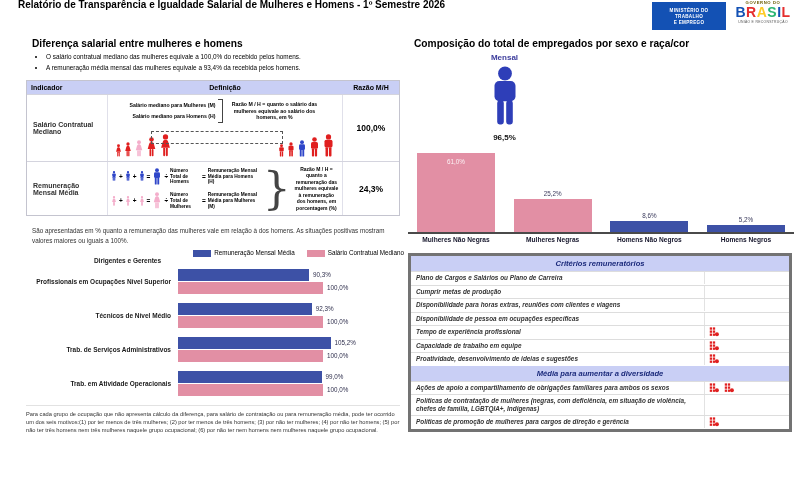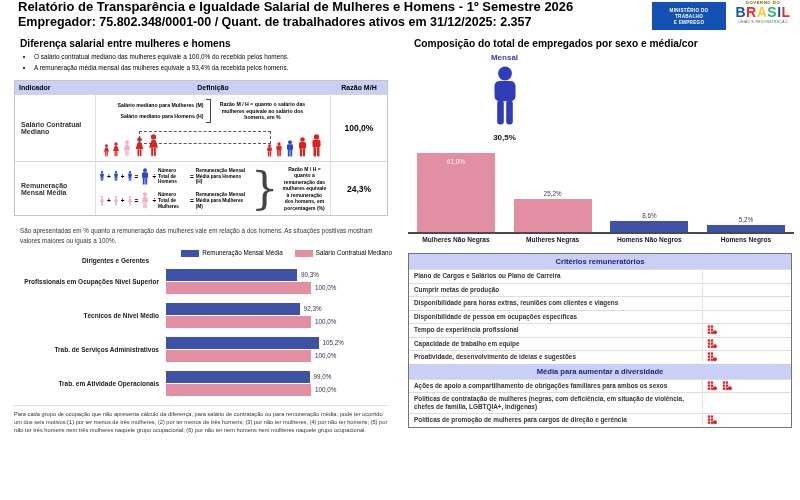--- a/index.html
+++ b/index.html
@@ -1,31 +1,31 @@
 <!DOCTYPE html>
 <html><head>
 <meta charset="utf-8">
 <style>
   * { box-sizing: border-box; margin: 0; padding: 0; }
   html,body { width:800px; height:500px; background:#fff; font-family:"Liberation Sans", sans-serif; color:#000; overflow:hidden; }
   .page { position:relative; width:800px; height:500px; }
 
   
-  .hdr-title    { position:absolute; left:18px; top:-1px; font-size:13px; font-weight:bold; white-space:nowrap; }
+  .hdr-title    { position:absolute; left:18px; top:-1px; font-size:10px; font-weight:bold; white-space:nowrap; }
   .hdr-subtitle { position:absolute; left:18px; top:15px; font-size:12.5px; font-weight:bold; white-space:nowrap; }
   .mte-logo { position:absolute; left:652px; top:2px; width:74px; height:28px; background:#1351b4; color:#fff;
               display:flex; flex-direction:column; align-items:center; justify-content:center; gap:1px;
               font-size:4.6px; font-weight:bold; text-align:center; letter-spacing:.3px; }
   .gov-logo { position:absolute; left:731px; top:0; width:64px; text-align:center; }
   .gov-top  { font-size:4.2px; font-weight:bold; color:#6b5b00; letter-spacing:.6px; }
   .gov-name { font-size:14px; font-weight:900; letter-spacing:.5px; line-height:1; }
   .gov-tag  { font-size:3.4px; color:#555; margin-top:1px; letter-spacing:.3px; }
 
   
-  .col-left  { position:absolute; left:14px;  top:38px; width:380px; }
+  .col-left  { position:absolute; left:26px;  top:38px; width:380px; }
   .col-right { position:absolute; left:408px; top:38px; width:386px; }
   .sec-title { font-size:10.2px; font-weight:bold; margin:0 0 3px 6px; }
 
   
   .bullets { margin:3px 0 6px 20px; font-size:6.4px; line-height:1.7; }
   .def-table { width:374px; border:1px solid #c4c4cf; font-size:6.2px; }
   .def-hrow { display:flex; background:#c9cff5; font-weight:bold; font-size:7px; }
   .def-hrow > div { padding:3px 4px; }
   .dc1 { width:80px; } .dc2 { width:236px; text-align:center; } .dc3 { width:56px; text-align:center; }
   .def-row { display:flex; border-top:1px solid #d4d4de; }
@@ -74,33 +74,32 @@
                 display:flex; align-items:flex-end; justify-content:space-between; padding:0 4px; }
   .comp-col { width:88px; position:relative; display:flex; flex-direction:column; align-items:center; justify-content:flex-end; }
   .comp-bar { width:78px; position:relative; }
   .comp-val { font-size:6.3px; color:#3a3a5c; margin-bottom:2px; }
   .comp-val.inside { position:absolute; top:5px; left:0; right:0; text-align:center; color:rgba(255,255,255,.88); margin:0; }
   .comp-labels { display:flex; justify-content:space-between; padding:0 4px; margin-top:2px; }
   .comp-cat { width:88px; text-align:center; font-size:6.6px; font-weight:bold; color:#14142a; }
 
   
   .crit-sec { margin-top:10px; }
-  .crit-table { width:384px; border:1px solid #737373; }
+  .crit-table { width:384px; border:3px solid #737373;font-style:italic; }
   .crit-header { background:#c9cff5; color:#1b2a7b; font-weight:bold; font-size:7.6px; text-align:center; padding:3px 0; }
   .crit-row { display:flex; border-top:1px solid #ddd; min-height:13.5px; align-items:center; }
   .crit-label { width:294px; padding:2px 5px; font-size:6.4px; font-weight:bold; color:#333; line-height:1.25; border-right:1px solid #e2e2e2; }
   .crit-icons { flex:1; display:flex; gap:5px; padding:1px 4px; align-items:center; }
 </style>
 </head>
 <body>
 
 <div class="page">
 
   <div class="hdr-title">Relatório de Transparência e Igualdade Salarial de Mulheres e Homens - 1º Semestre 2026</div>
-  <div class="hdr-subtitle">Empregador: 75.802.348/0001-00 / Quant. de trabalhadores ativos em 31/12/2025: 2.357</div>
   <div class="mte-logo" id="mte-logo">
       <div>MINISTÉRIO DO</div>
       <div>TRABALHO</div>
       <div>E EMPREGO</div>
     </div>
   <div class="gov-logo">
     <div class="gov-top">GOVERNO DO</div>
     <div class="gov-name" id="gov-name"><span style="color: rgb(19, 81, 180);">B</span><span style="color: rgb(229, 46, 46);">R</span><span style="color: rgb(255, 204, 41);">A</span><span style="color: rgb(43, 182, 115);">S</span><span style="color: rgb(19, 81, 180);">I</span><span style="color: rgb(229, 46, 46);">L</span></div>
     <div class="gov-tag">UNIÃO E RECONSTRUÇÃO</div>
   </div>
@@ -378,34 +377,34 @@
                 <span class="val">100,0%</span>
               </div>
             </div>
           </div>
         </div>
       <div class="occ-foot">Para cada grupo de ocupação que não apresenta cálculo da diferença, para salário de contratação ou para remuneração média, pode ter ocorrido um dos seis motivos:(1) por ter menos de três mulheres; (2) por ter menos de três homens; (3) por não ter mulheres; (4) por não ter homens; (5) por não ter três homens nem três mulheres naquele grupo ocupacional; (6) por não ter nem homens nem mulheres naquele grupo ocupacional.</div>
     </div>
   </div>
 
   <div class="col-right">
-    <div class="sec-title">Composição do total de empregados por sexo e média/cor</div>
+    <div class="sec-title">Composição do total de empregados por sexo e raça/cor</div>
 
     <div class="figures">
       <div class="figure">
         <div class="fig-label">Mensal</div>
         <div id="fig-man"><svg width="34" height="60" viewBox="0 0 22 40">
               <g fill="#2e3eb8">
                 <circle cx="11" cy="5" r="4.6"></circle>
                 <rect x="4" y="10" width="14" height="13.5" rx="3.2"></rect>
                 <rect x="5.8" y="23" width="4.4" height="16" rx="1.6"></rect>
                 <rect x="11.8" y="23" width="4.4" height="16" rx="1.6"></rect>
               </g>
             </svg></div>
-        <div class="fig-value">30,5%</div>
+        <div class="fig-value">96,5%</div>
       </div>
     </div>
 
     <div class="comp-chart" id="comp-bars">
         <div class="comp-col">
           <div class="comp-bar" style="height: 79.3px; background: rgb(226, 143, 164);">
             <div class="comp-val inside">61,0%</div>
           </div>
         </div>
         <div class="comp-col">

